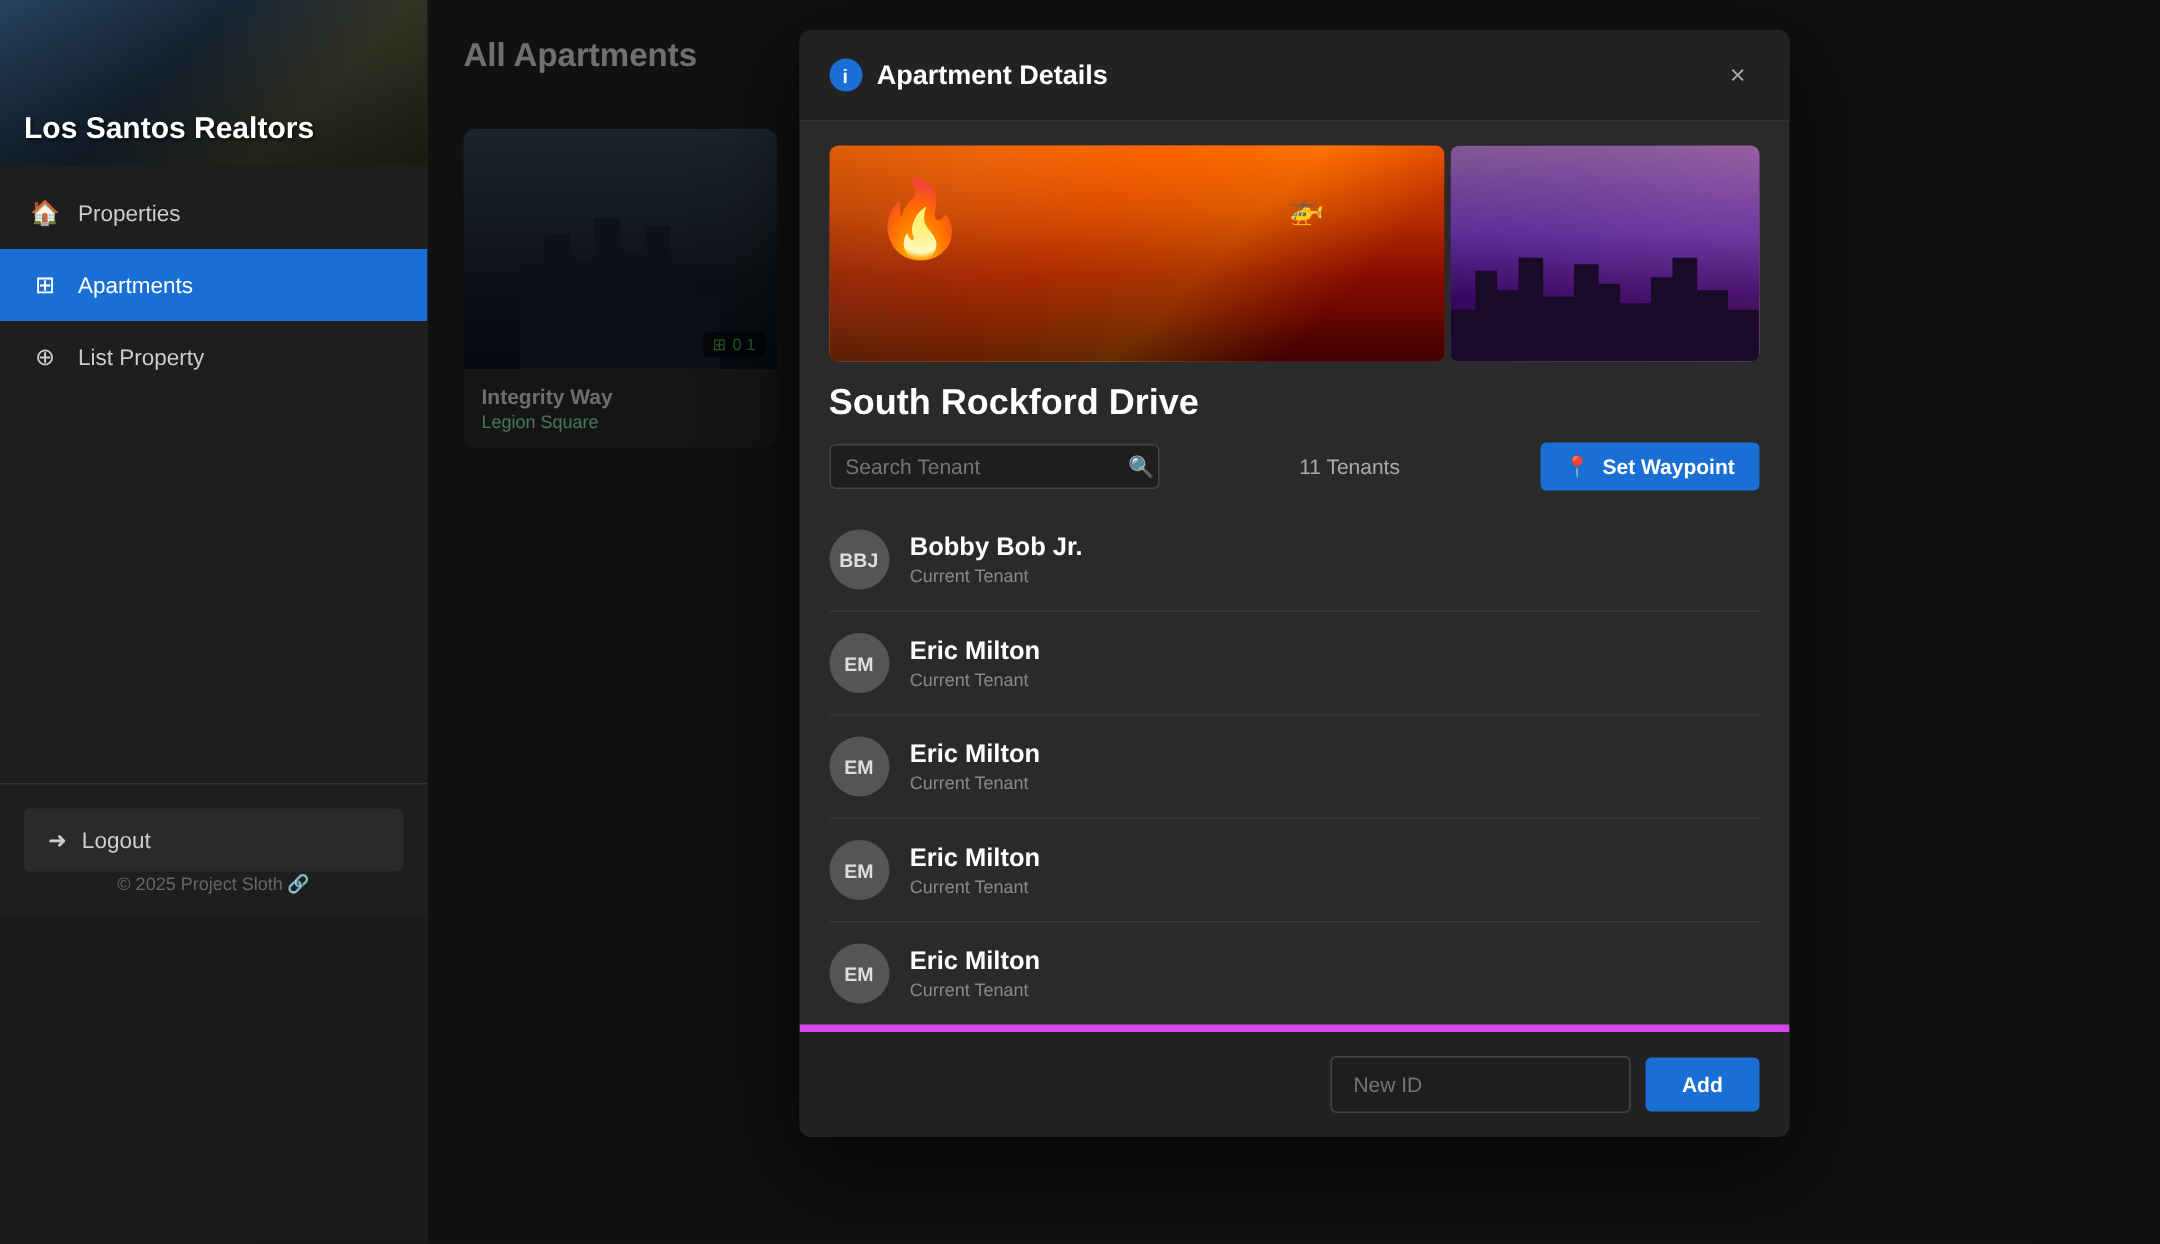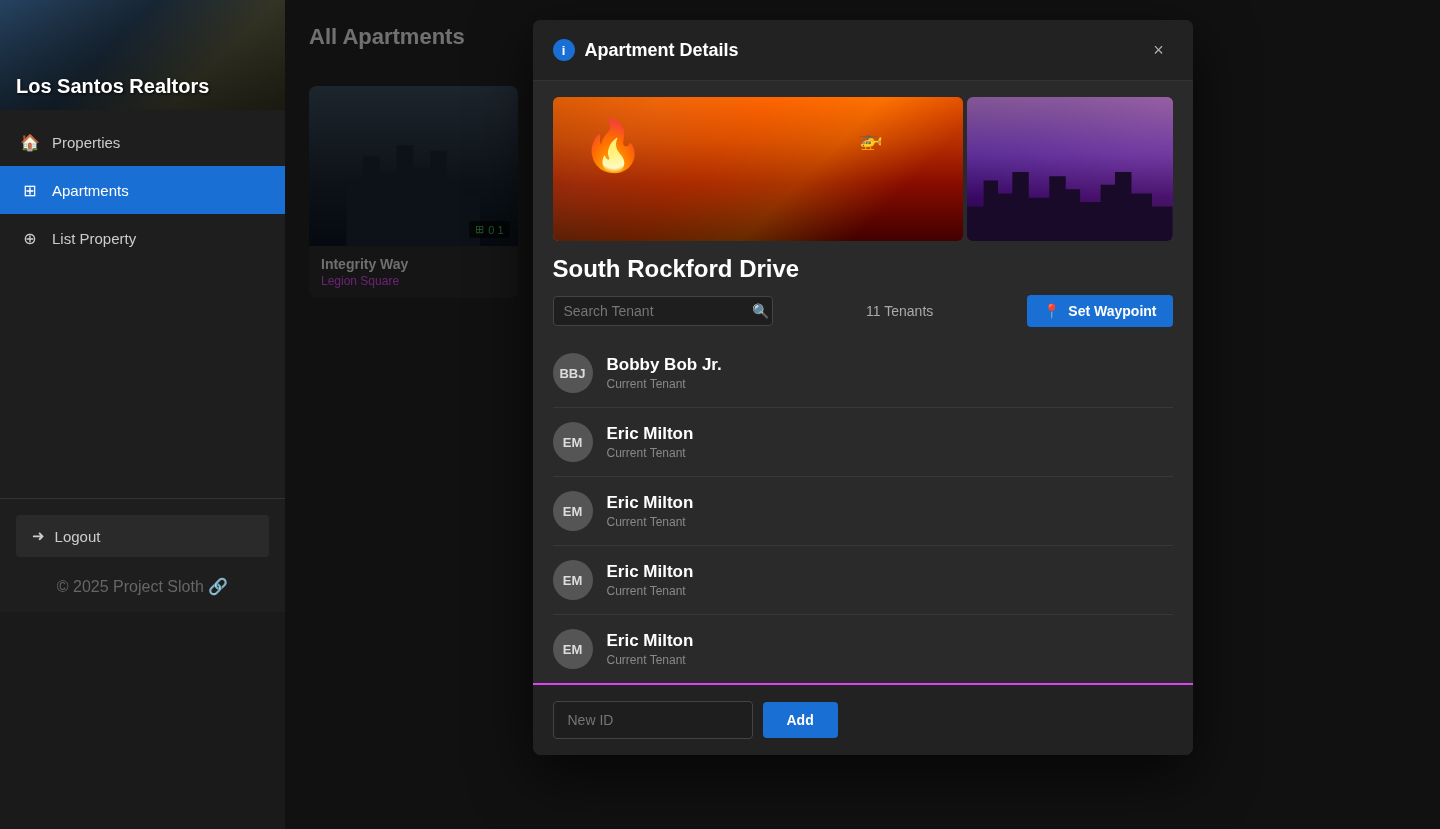--- a/index.html
+++ b/index.html
@@ -95,22 +95,22 @@
       border: none;
       color: #ccc;
       font-size: 15px;
       cursor: pointer;
       border-radius: 4px;
     }
 
     .copyright {
       text-align: center;
       color: #666;
-      font-size: 16px;
-      margin-top: 20px;
+      font-size: 12px;
+      margin-top: 1px;
     }
 
     
     .main-content {
       flex: 1;
       background: #232323;
       height: 829px;
       overflow: hidden;
       position: relative;
       padding: 24px;
@@ -183,21 +183,21 @@
     }
 
     .property-name {
       font-size: 14px;
       font-weight: 600;
       color: #ddd;
     }
 
     .property-location {
       font-size: 12px;
-      color: #d946ef;
+      color: #86efac;
       margin-top: 2px;
     }
 
     
     .modal-overlay {
       position: absolute;
       inset: 0;
       background: rgba(0,0,0,0.5);
       display: flex;
       align-items: flex-start;
@@ -451,23 +451,24 @@
 
     .tenant-status {
       font-size: 12px;
       color: #888;
       margin-top: 2px;
     }
 
     .modal-footer {
       display: flex;
       align-items: center;
+      justify-content: flex-end;
       gap: 10px;
       padding: 16px 20px;
-      border-top: 2px solid #d946ef;
+      border-top: 5px solid #d946ef;
       background: #222;
     }
 
     .new-id-input {
       padding: 10px 14px;
       background: #1e1e1e;
       border: 1px solid #444;
       border-radius: 4px;
       color: #aaa;
       font-size: 14px;

